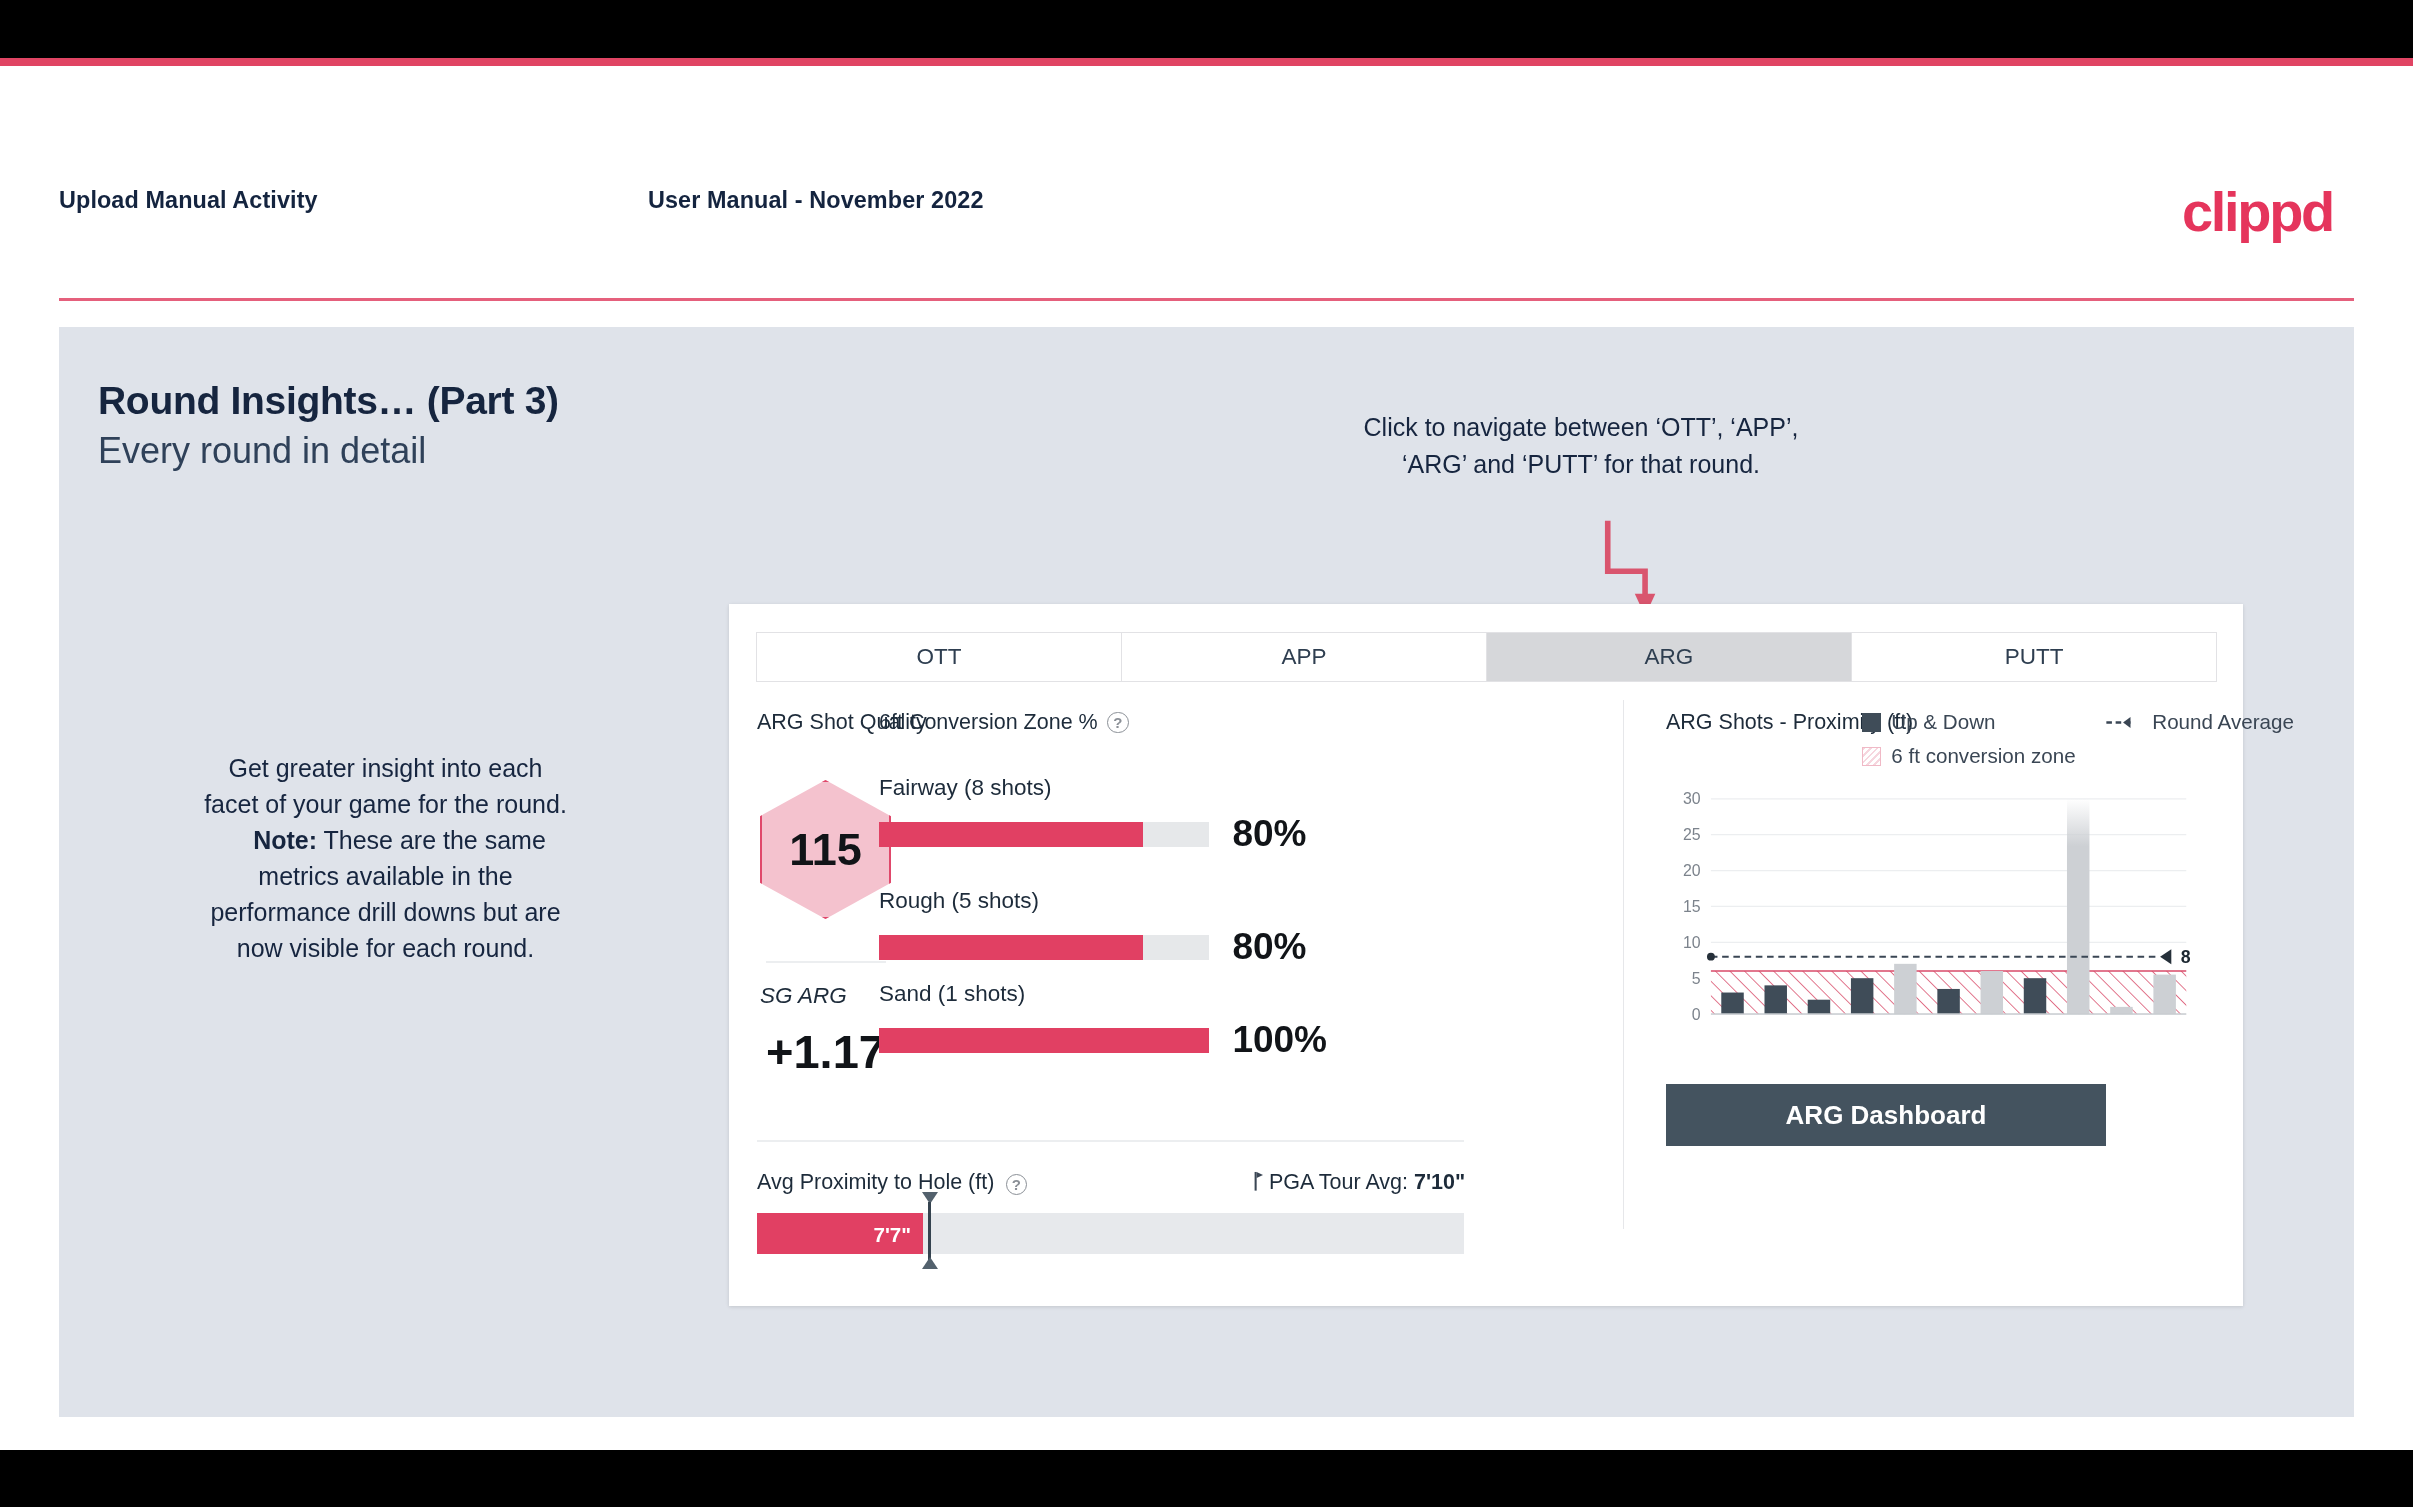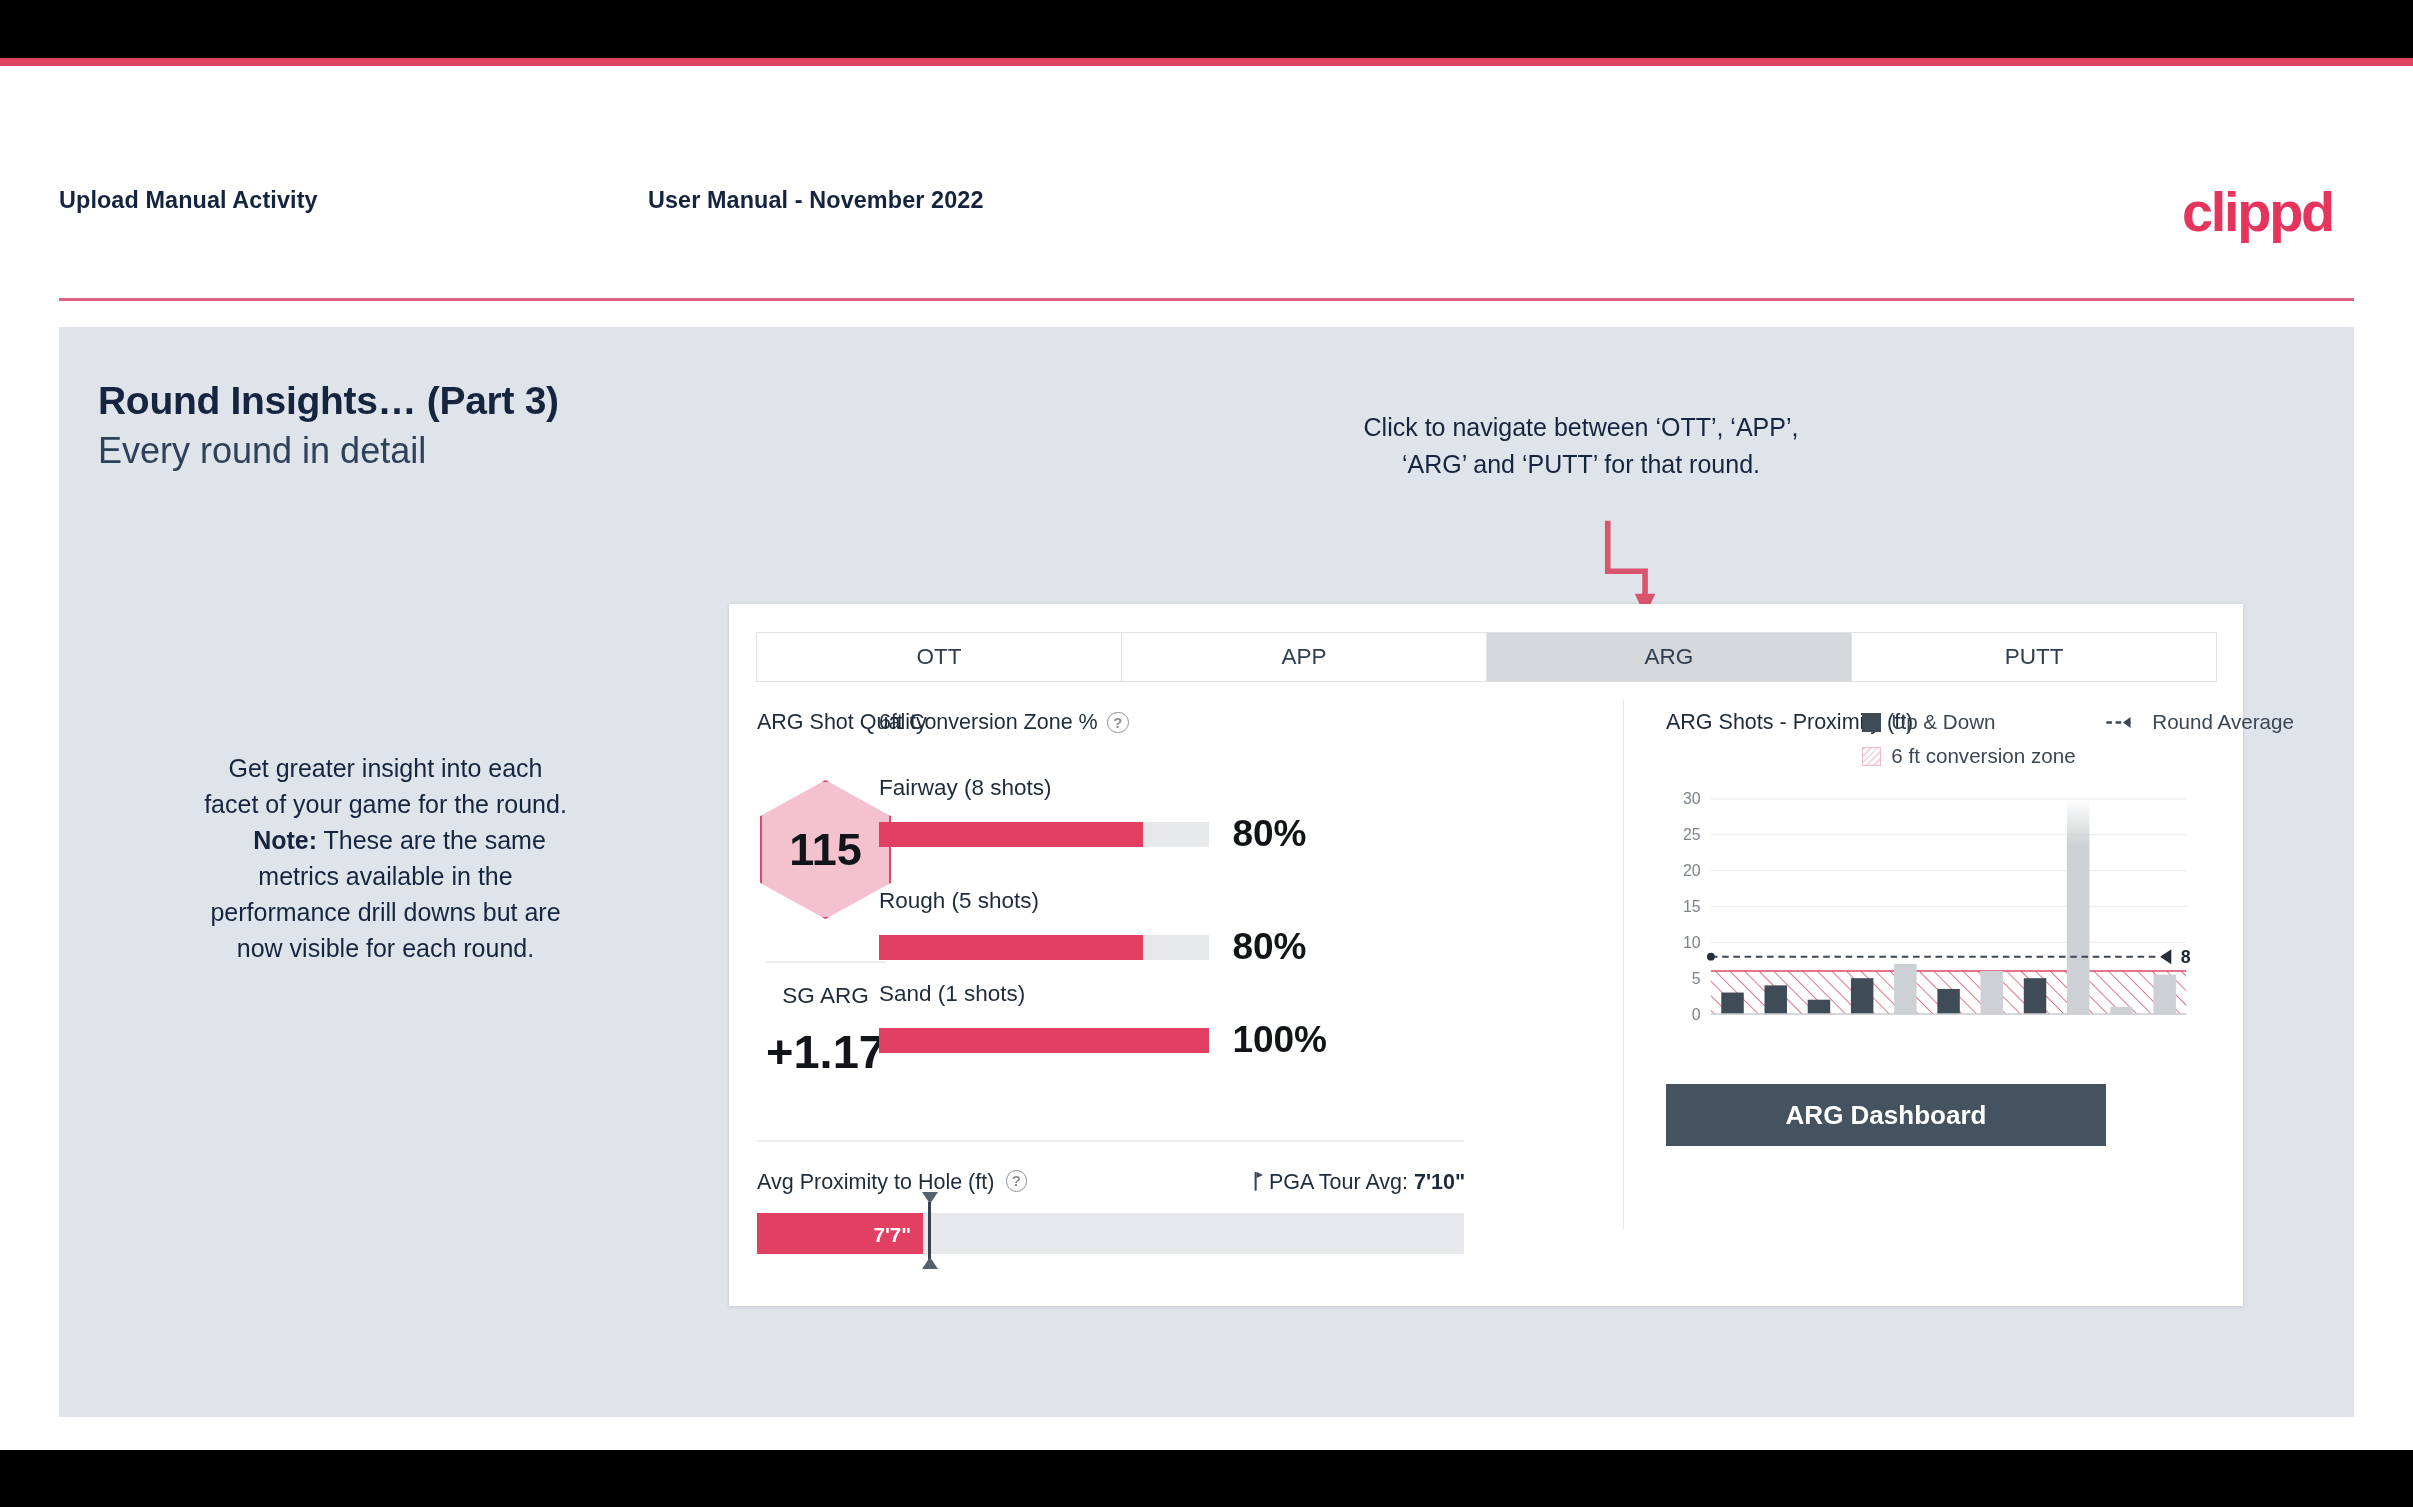--- a/index.html
+++ b/index.html
@@ -124,33 +124,33 @@
     clip-path: polygon(50% 0%, 100% 26%, 100% 74%, 50% 100%, 0% 74%, 0% 26%);
     display: flex; align-items: center; justify-content: center;
     font-size: 45px; font-weight: 600; color: #111418;
   }
   .hex-inner {
     width: 131px; height: 139px;
     display: flex; align-items: center; justify-content: center;
   }
 
   .sg-divider { position: absolute; left: 37px; top: 357px; width: 120px; height: 1.9px; background: #eceef0; }
-  .sg-lbl { position: absolute; left: 31px; top: 379px; width: 131px; text-align: center; font-size: 22.5px; color: #1d2b3a; }
+  .sg-lbl { position: absolute; left: 31px; top: 379px; width: 131px; font-size: 22.5px; color: #1d2b3a; font-style: italic; }
   .sg-val { position: absolute; left: 21.5px; top: 420px; width: 150px; text-align: center; font-size: 47px; font-weight: 600; color: #111418; }
 
   .conv-row { position: absolute; left: 150px; width: 524px; }
   .conv-name { font-size: 22.5px; color: #1d2b3a; margin-bottom: 12px; }
   .conv-bar-line { display: flex; align-items: center; gap: 23.4px; }
   .conv-track { width: 330px; height: 25px; background: #e6e8ea; position: relative; }
   .conv-fill { position: absolute; left: 0; top: 0; height: 25px; background: #e14063; }
   .conv-pct { font-size: 37px; font-weight: 600; color: #111418; }
 
   .bottom-divider { position: absolute; left: 28px; top: 536px; width: 707px; height: 1.9px; background: #eceef0; }
 
-  .prox-lbl { position: absolute; left: 28px; top: 566px; display: flex; align-items: flex-start; gap: 11.2px; font-size: 21.5px; color: #1d2b3a; }
+  .prox-lbl { position: absolute; left: 28px; top: 566px; display: flex; align-items: flex-end; gap: 11.2px; font-size: 21.5px; color: #1d2b3a; }
   .pga-lbl { position: absolute; left: 520px; top: 566px; font-size: 21.5px; color: #1d2b3a; white-space: nowrap; }
   .pga-lbl b { font-weight: 700; }
 
   .prox-track { position: absolute; left: 28px; top: 609px; width: 707px; height: 41px; background: #e7e9ec; }
   .prox-fill { position: absolute; left: 0; top: 0; height: 41px; width: 166px; background: #e14063; }
   .prox-val { position: absolute; right: 12px; top: 10.3px; font-size: 20.6px; font-weight: 600; color: #ffffff; }
   .prox-marker { position: absolute; left: 171px; top: -11.2px; width: 2.8px; height: 64px; background: #35434f; }
   .tri-d { position: absolute; left: 165px; top: -20.6px; width: 0; height: 0; border-left: 8.4px solid transparent; border-right: 8.4px solid transparent; border-top: 12px solid #53616d; }
   .tri-u { position: absolute; left: 165px; top: 44px; width: 0; height: 0; border-left: 8.4px solid transparent; border-right: 8.4px solid transparent; border-bottom: 12px solid #53616d; }
 

